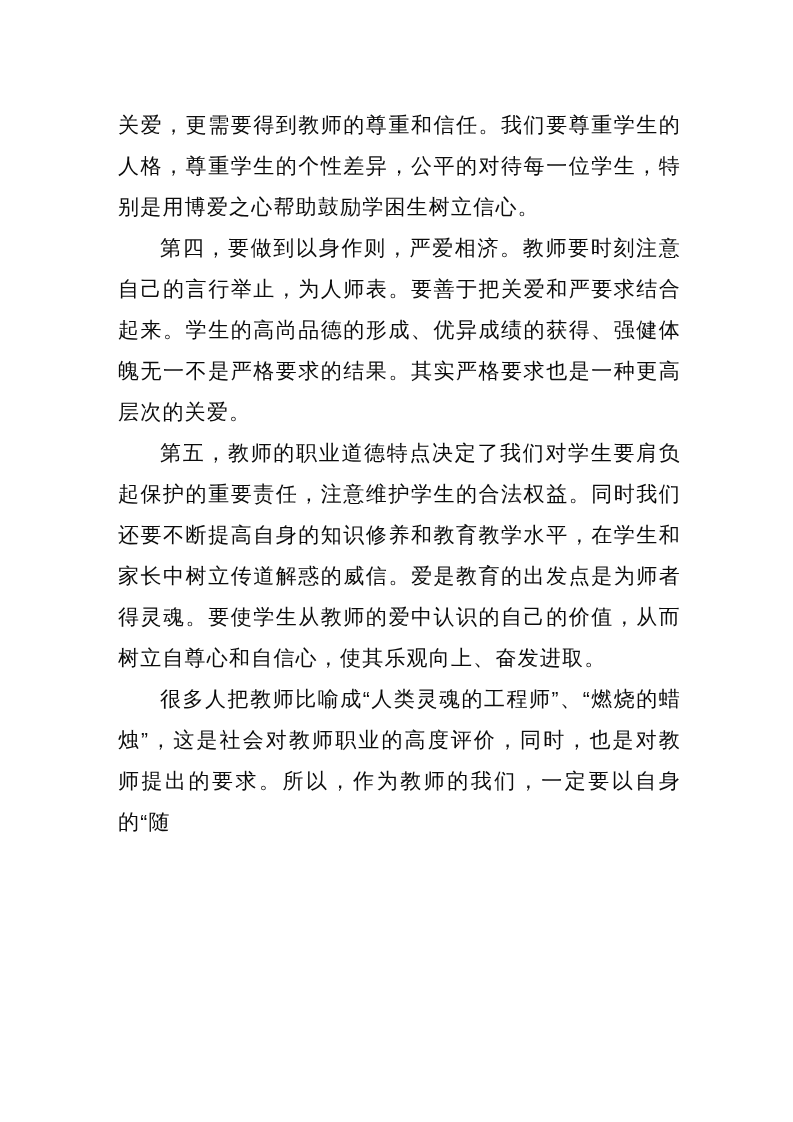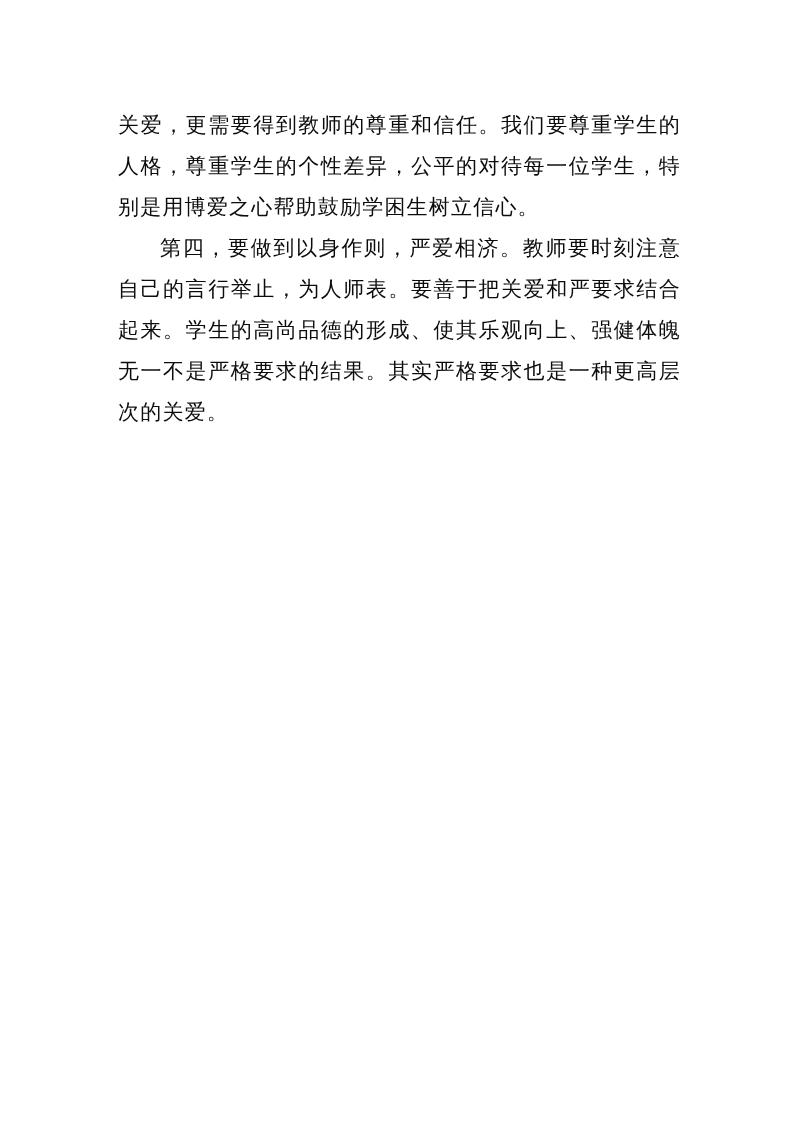--- a/index.html
+++ b/index.html
@@ -34,14 +34,16 @@
   }
   .body-para.continuation {
     text-indent: 0;
   }
 </style>
 </head>
 <body>
 
 <div class="page">
   <p class="body-para continuation">关爱，更需要得到教师的尊重和信任。我们要尊重学生的人格，尊重学生的个性差异，公平的对待每一位学生，特别是用博爱之心帮助鼓励学困生树立信心。</p>
-  <p class="body-para">第四，要做到以身作则，严爱相济。教师要时刻注意自己的言行举止，为人师表。要善于把关爱和严要求结合起来。学生的高尚品德的形成、使其乐观向上、强健体魄无一不是严格要求的结果。其实严格要求也是一种更高层次的关爱。</p>
+  <p class="body-para">第四，要做到以身作则，严爱相济。教师要时刻注意自己的言行举止，为人师表。要善于把关爱和严要求结合起来。学生的高尚品德的形成、优异成绩的获得、强健体魄无一不是严格要求的结果。其实严格要求也是一种更高层次的关爱。</p>
+  <p class="body-para">第五，教师的职业道德特点决定了我们对学生要肩负起保护的重要责任，注意维护学生的合法权益。同时我们还要不断提高自身的知识修养和教育教学水平，在学生和家长中树立传道解惑的威信。爱是教育的出发点是为师者得灵魂。要使学生从教师的爱中认识的自己的价值，从而树立自尊心和自信心，使其乐观向上、奋发进取。</p>
+  <p class="body-para">很多人把教师比喻成“人类灵魂的工程师”、“燃烧的蜡烛”，这是社会对教师职业的高度评价，同时，也是对教师提出的要求。所以，作为教师的我们，一定要以自身的“随</p>
 </div>
 
 </body></html>

